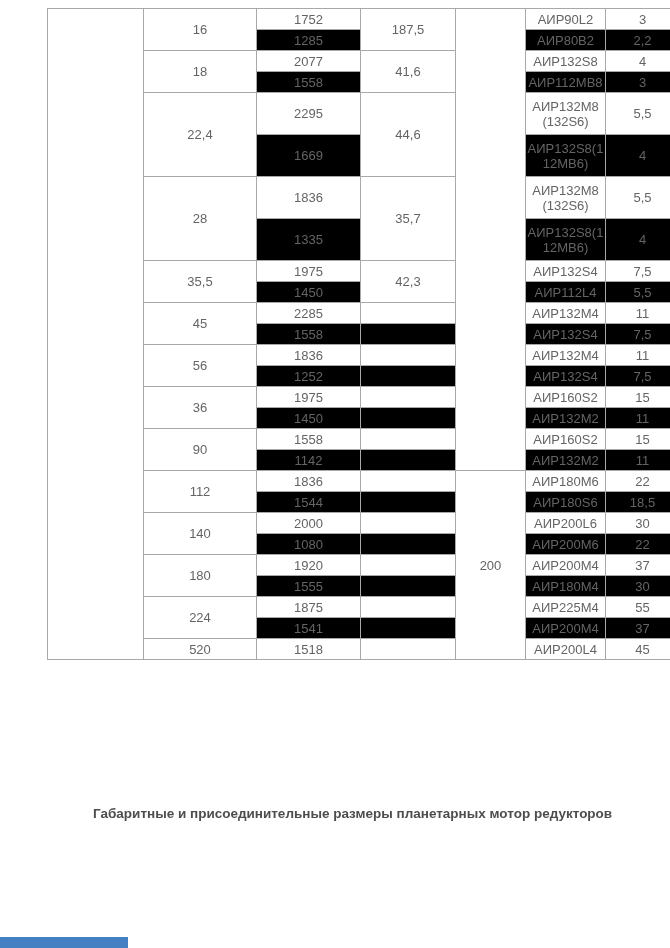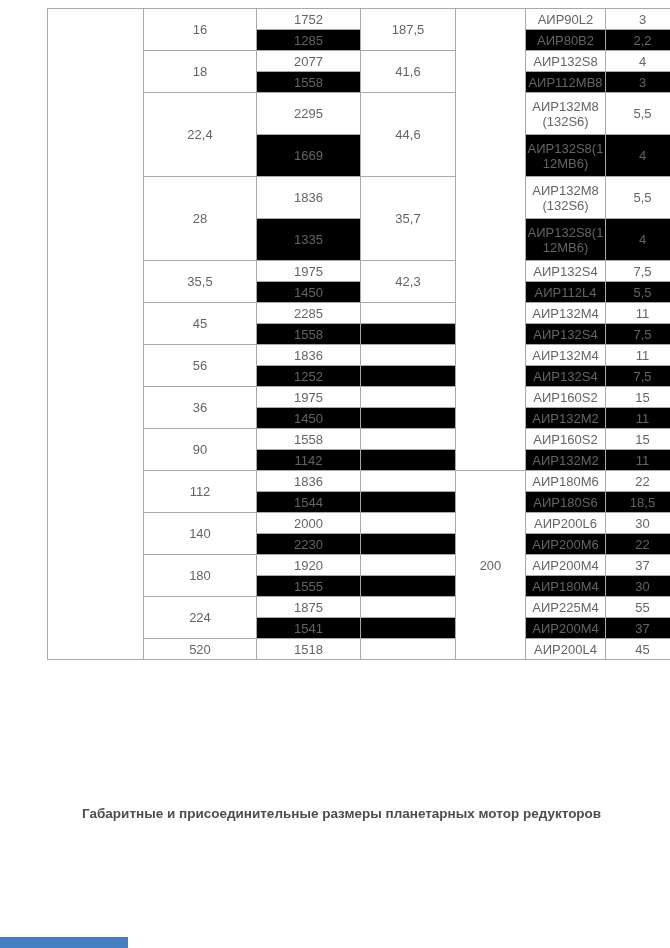--- a/index.html
+++ b/index.html
@@ -36,21 +36,21 @@
     background: #ffffff;
     line-height: 15px;
   }
   table.dims td.zebra { background: #000000; }
   table.dims td.c6 {
     word-break: break-all;
     padding: 0 1px;
   }
   .caption {
     position: absolute;
-    left: 77px;
+    left: 88px;
     top: 787px;
     width: 560px;
     font-size: 13.5px;
     font-weight: bold;
     color: #4d4d4d;
     line-height: 25px;
   }
   .caption .ln1 { display: block; text-indent: 5px; }
   .caption .ln2 { display: block; }
   .footer-bar {
@@ -206,21 +206,21 @@
           <td class="c7 zebra">18,5</td>
         </tr>
         <tr style="height: 21px;">
           <td class="c2" rowspan="2">140</td>
           <td class="c3">2000</td>
           <td class="c4"></td>
           <td class="c6">АИР200L6</td>
           <td class="c7">30</td>
         </tr>
         <tr style="height: 21px;">
-          <td class="c3 zebra">2230</td>
+          <td class="c3 zebra">1080</td>
           <td class="c4 zebra"></td>
           <td class="c6 zebra">АИР200М6</td>
           <td class="c7 zebra">22</td>
         </tr>
         <tr style="height: 21px;">
           <td class="c2" rowspan="2">180</td>
           <td class="c3">1920</td>
           <td class="c4"></td>
           <td class="c6">АИР200М4</td>
           <td class="c7">37</td>

